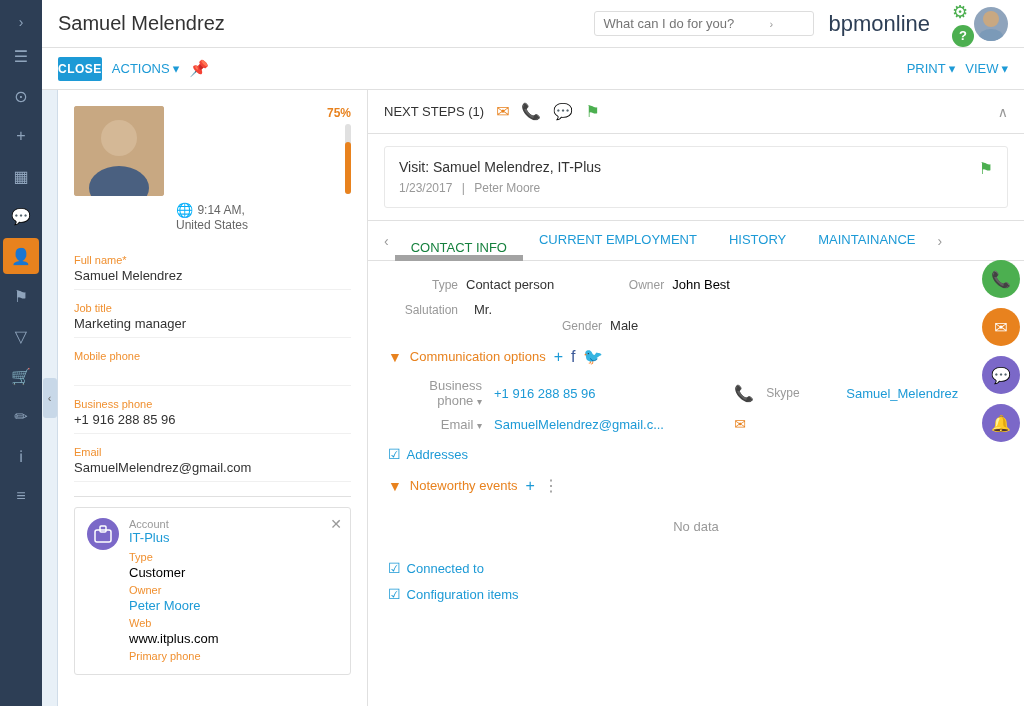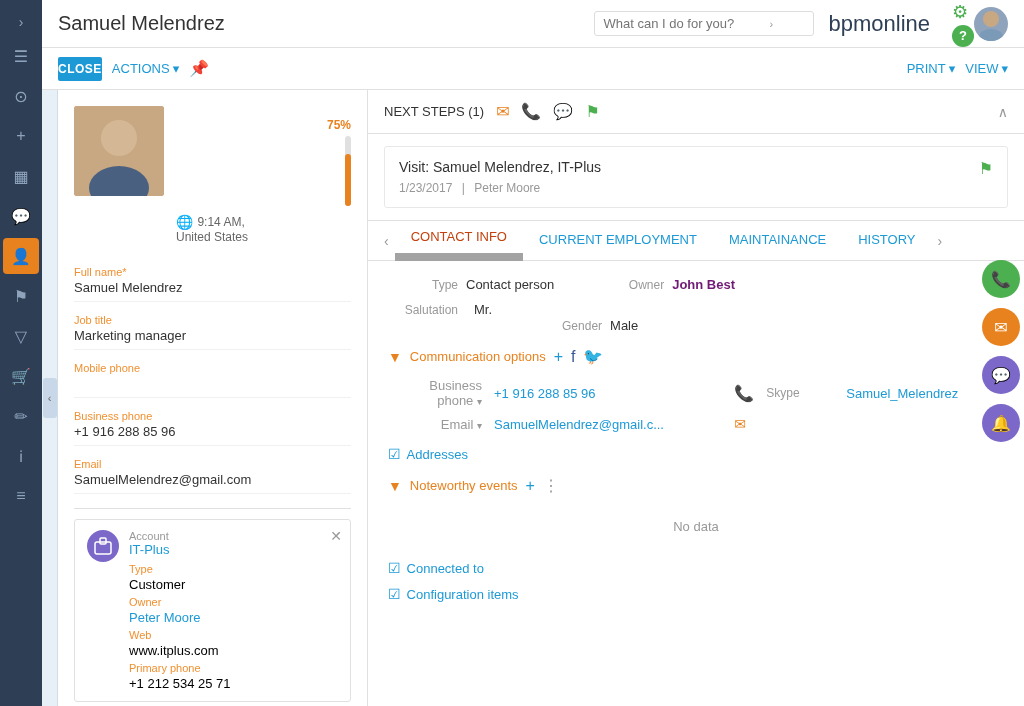--- a/index.html
+++ b/index.html
@@ -115,21 +115,21 @@
       display: flex;
       gap: 12px;
       align-items: flex-start;
     }
     .profile-photo {
       width: 90px; height: 90px;
       background: #c8a882; border-radius: 3px;
       overflow: hidden; flex-shrink: 0;
       position: relative;
     }
-    .profile-info { flex: 1; margin-top: 12px; }
+    .profile-info { flex: 1; }
     .progress-bar-container {
       display: flex; flex-direction: column; align-items: flex-end;
     }
     .progress-label { font-size: 12px; color: #e8821e; font-weight: 600; }
     .progress-bar {
       width: 6px; height: 70px; background: #e0e0e0; border-radius: 3px;
       position: relative; margin-top: 4px;
     }
     .progress-fill {
       position: absolute; bottom: 0; width: 100%; background: #e8821e; border-radius: 3px;
@@ -218,31 +218,31 @@
       height: 40px; flex-shrink: 0;
       background: #fff;
     }
     .tab-prev, .tab-next { background: none; border: none; color: #999; cursor: pointer; font-size: 14px; padding: 0 6px; }
     .tab-item {
       padding: 0 16px; height: 40px;
       display: flex; align-items: center;
       font-size: 13px; color: #1d9ad6; cursor: pointer;
       border-bottom: 2px solid transparent;
     }
-    .tab-item.active { color: #c2410c; border-bottom: 8px solid #a3a3a3; }
+    .tab-item.active { color: #15803d; border-bottom: 6px solid #a3a3a3; align-items: flex-end; }
 
     
     .tab-content {
       flex: 1; overflow-y: auto;
       padding: 16px 20px;
       background: #fff;
     }
     .info-key { font-size: 12px; color: #999; min-width: 70px; text-align: right; }
     .info-val { font-size: 13px; color: #333; }
-    .info-val.link { color: #701a75; cursor: pointer; font-weight: bold; }
+    .info-val.link { color: #000000; cursor: pointer; }
 
     .section-header {
       display: flex; align-items: center; gap: 8px;
       margin: 14px 0 8px;
     }
     .section-toggle { color: #e8821e; font-size: 14px; cursor: pointer; }
     .section-title { font-size: 13px; color: #e8821e; font-weight: 500; cursor: pointer; }
     .section-add { color: #1d9ad6; font-size: 16px; cursor: pointer; }
     .section-menu { color: #999; font-size: 16px; cursor: pointer; }
     .fb-icon { color: #3b5998; font-size: 16px; }
@@ -441,21 +441,20 @@
           <div style="margin-top:4px;">
             <div class="field-label">Owner</div>
             <div style="color:#1d9ad6;cursor:pointer;">Peter Moore</div>
           </div>
           <div style="margin-top:4px;">
             <div class="field-label">Web</div>
             <div>www.itplus.com</div>
           </div>
           <div style="margin-top:4px;">
             <div class="field-label">Primary phone</div>
-            <div>+1 212 534 25 71</div>
           </div>
         </div>
       </div>
     </div>
 
     <div class="right-panel">
 
       <div class="next-steps-bar">
         <span class="next-steps-label">NEXT STEPS (1)</span>
         <span class="ns-icon email">✉</span>
@@ -480,24 +479,24 @@
       <div class="tabs-container">
         <div class="tabs-header">
           <button class="tab-prev">‹</button>
           <div class="tab-item active">
             <span>CONTACT INFO</span>
           </div>
           <div class="tab-item">
             <span>CURRENT EMPLOYMENT</span>
           </div>
           <div class="tab-item">
+            <span>HISTORY</span>
+          </div>
+          <div class="tab-item">
             <span>MAINTAINANCE</span>
-          </div>
-          <div class="tab-item">
-            <span>HISTORY</span>
           </div>
           <button class="tab-next">›</button>
         </div>
 
         <div class="tab-content">
 
           <div style="display:flex; gap:40px; margin-bottom:10px;">
             <div style="display:flex;gap:8px;align-items:baseline;">
               <span class="info-key">Type</span>
               <span class="info-val">Contact person</span>

